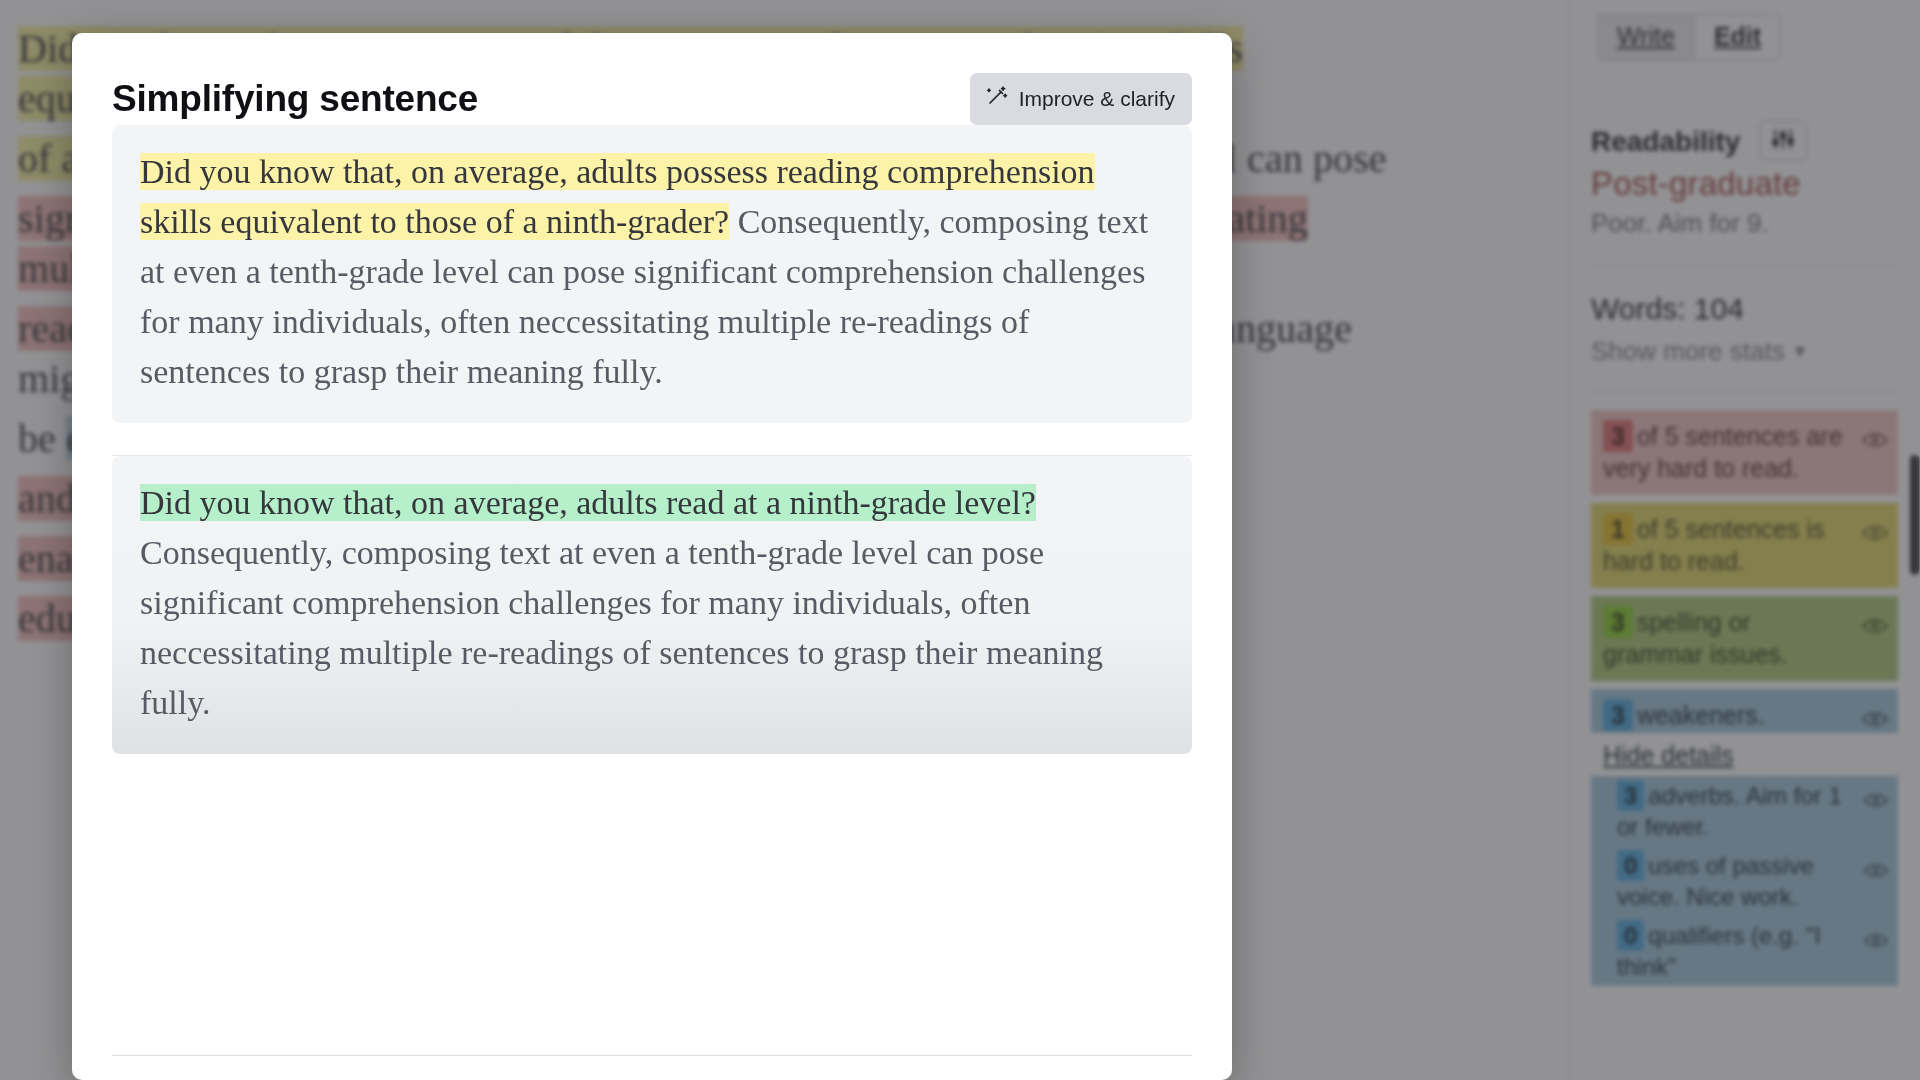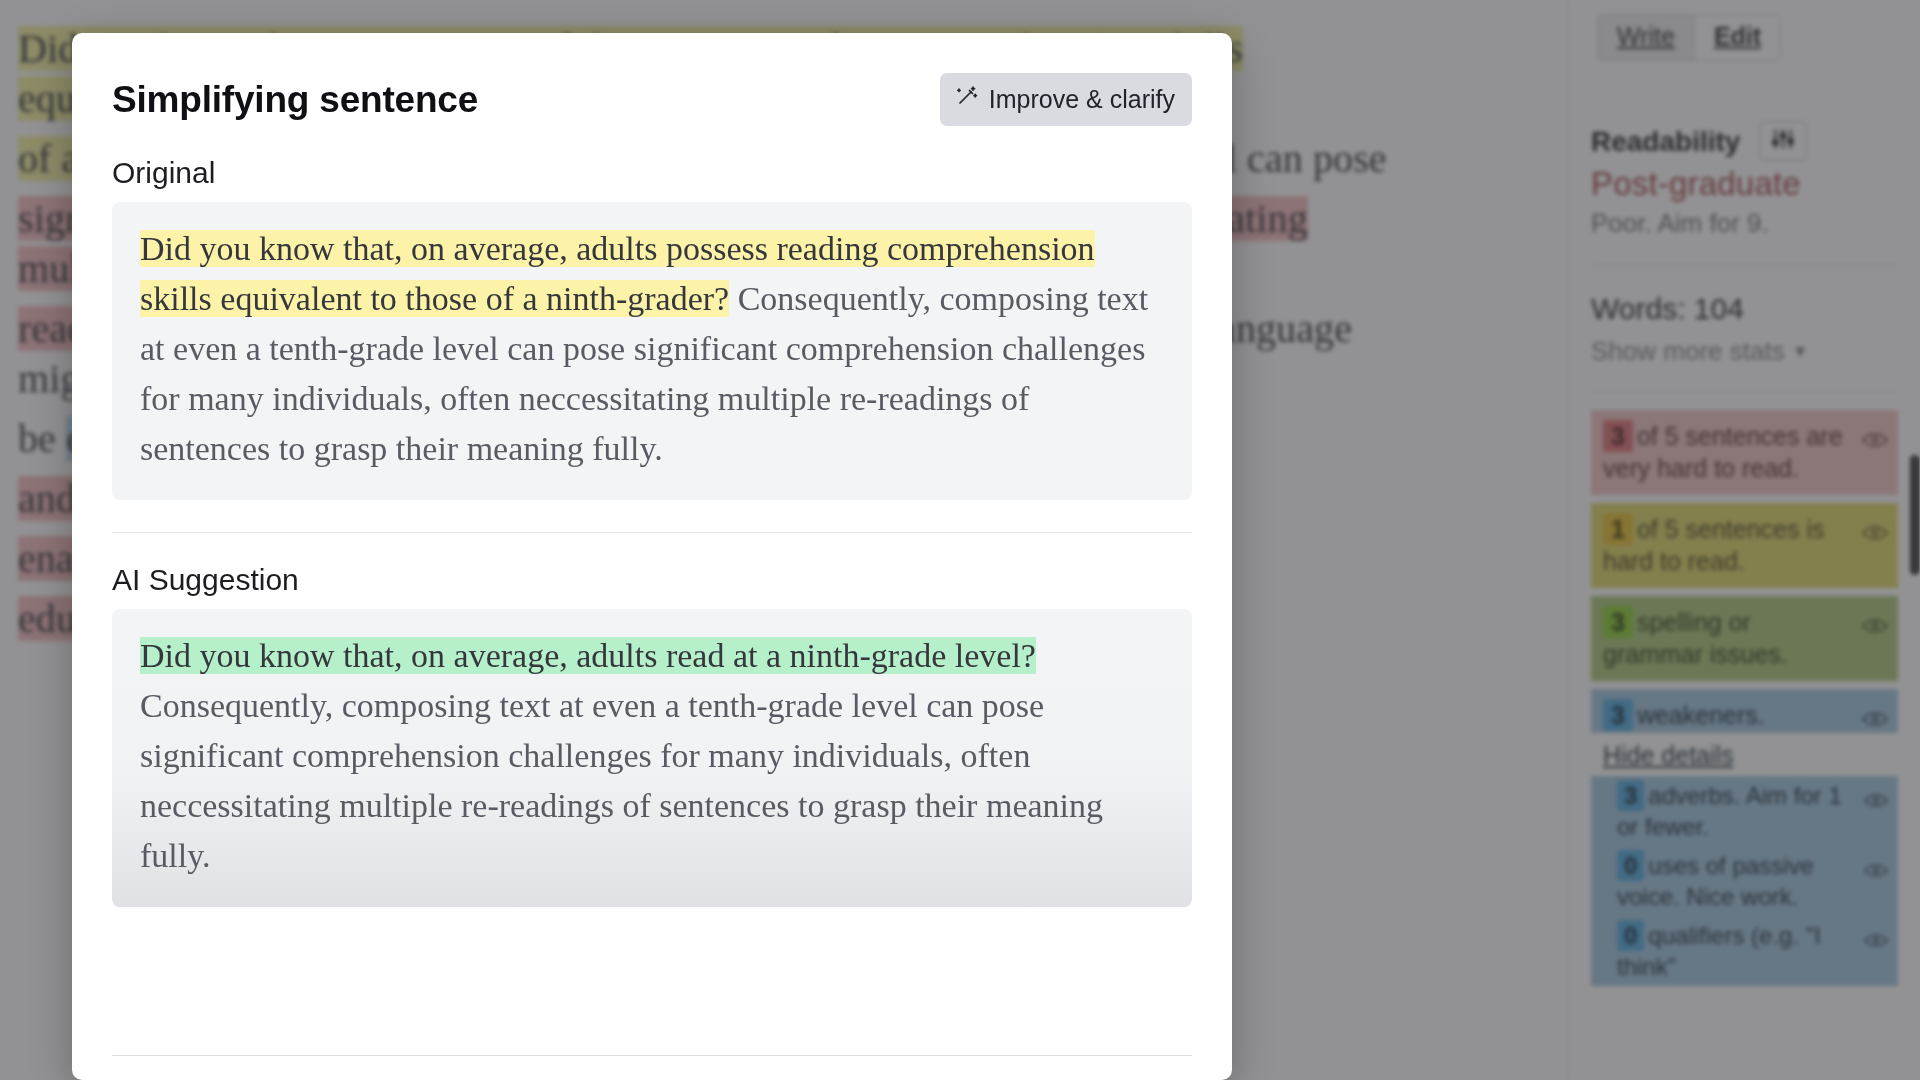--- a/index.html
+++ b/index.html
@@ -165,21 +165,21 @@
   }
   .modal-head {
     display: flex; align-items: center; justify-content: space-between;
     padding-top: 40px;
   }
   .modal-title { font-size: 37px; font-weight: 700; color: #101014; letter-spacing: -.2px;}
   .improve-btn {
     display: inline-flex; align-items: center; gap: 10px;
     background: #d9dbe1; border: none; border-radius: 7px;
     padding: 11px 17px 12px 15px;
-    font-size: 25px; color: #21232b; cursor: pointer;
+    font-size: 21px; color: #21232b; cursor: pointer;
     font-family: "Liberation Sans", sans-serif;
     margin-left: 30px;
   }
 
   .section-label {
     font-size: 30px; color: #1d1d21; margin-top: 30px; margin-bottom: 12px;
   }
   .text-card {
     background: #f3f4f6;
     border-radius: 8px;
@@ -349,30 +349,28 @@
             <path d="M14.5 6.5l3 3"></path>
             <path d="M18 3.2v3M16.6 4.6h3"></path>
             <path d="M20.2 10.4v2.4M19 11.6h2.4"></path>
             <path d="M4 5.2v2.2M2.9 6.3h2.2"></path>
           </svg>
         </span>
         <span>Improve &amp; clarify</span>
       </button>
     </div>
 
-    <div class="section-label">Original</div>
     <div class="text-card">
       <div class="body-text">
         <span class="mark-y">Did you know that, on average, adults possess reading comprehension skills equivalent to those of a ninth-grader?</span><span> Consequently, composing text at even a tenth-grade level can pose significant comprehension challenges for many individuals, often neccessitating multiple re-readings of sentences to grasp their meaning fully.</span>
       </div>
     </div>
 
     <div class="sec-divider"></div>
 
-    <div class="section-label">AI Suggestion</div>
     <div class="text-card faded">
       <div class="body-text">
         <span class="mark-g">Did you know that, on average, adults read at a ninth-grade level?</span><span> Consequently, composing text at even a tenth-grade level can pose significant comprehension challenges for many individuals, often neccessitating multiple re-readings of sentences to grasp their meaning fully.</span>
       </div>
     </div>
 
     <div class="bottom-divider"></div>
   </div>
 
 </div>

